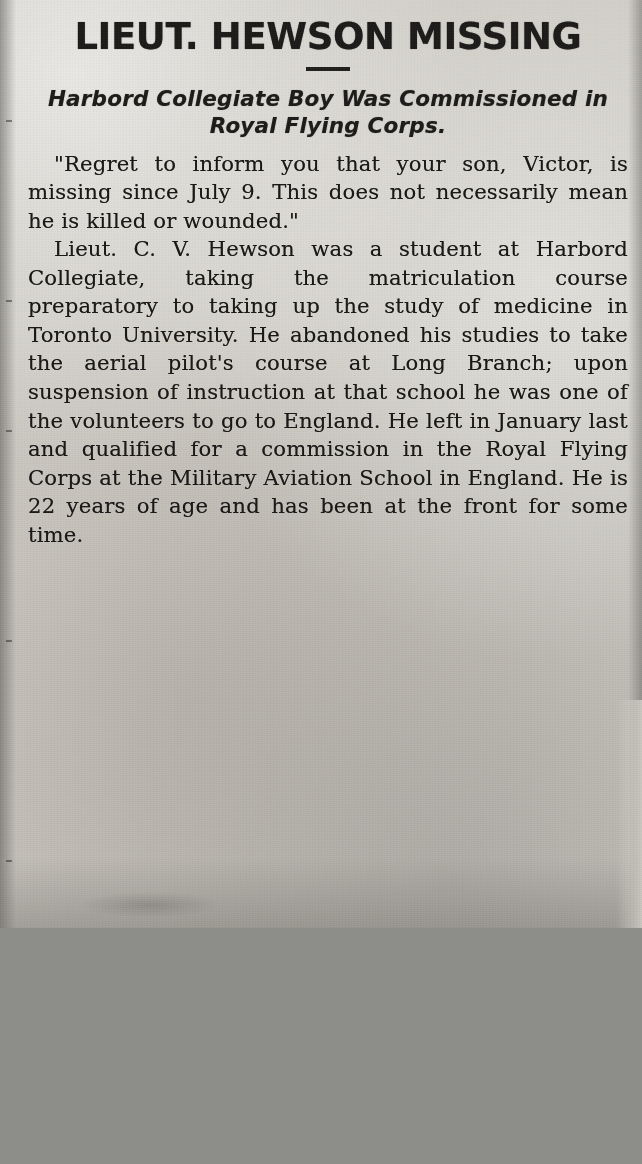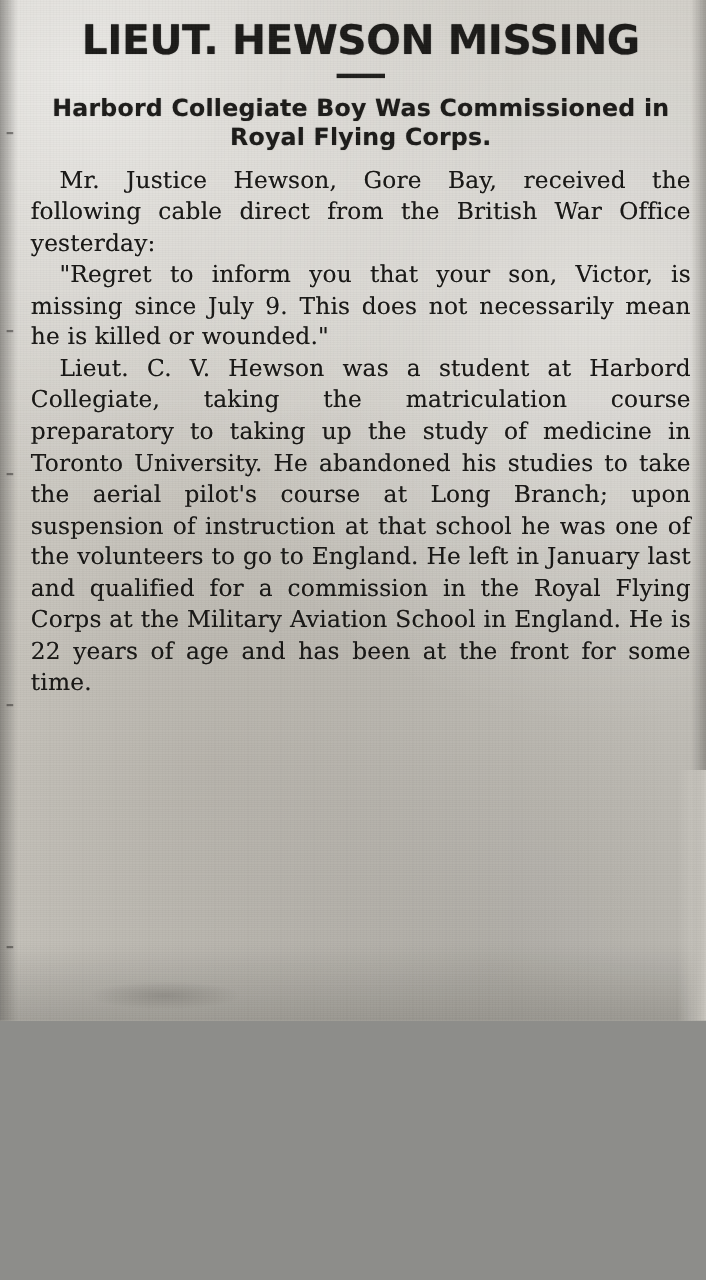--- a/index.html
+++ b/index.html
@@ -80,20 +80,21 @@
   .subhead {
     font-family: "DejaVu Sans", sans-serif;
     font-weight: bold;
     font-size: 21.5px;
     color: #1b1a18;
     text-align: center;
     line-height: 1.28;
     letter-spacing: 0.2px;
     margin: 0 0 10px 0;
     text-shadow: 0 0 1px rgba(0,0,0,0.4);
+    font-style: italic;
   }
   .body-text {
     font-family: "DejaVu Serif", serif;
     font-size: 21.2px;
     color: #171614;
     line-height: 1.345;
     letter-spacing: 0.15px;
     text-align: justify;
     text-shadow: 0 0 0.6px rgba(0,0,0,0.45);
   }
@@ -144,21 +145,20 @@
 
   <div class="column">
 
     <h1 class="headline">LIEUT. HEWSON MISSING</h1>
 
     <div class="rule"></div>
 
     <h2 class="subhead">Harbord Collegiate Boy Was Commissioned in Royal Flying Corps.</h2>
 
     <div class="body-text">
-      <p>Mr. Justice Hewson, Gore Bay, received the following cable direct from the British War Office yesterday:</p>
       <p>"Regret to inform you that your son, Victor, is missing since July 9. This does not necessarily mean he is killed or wounded."</p>
       <p>Lieut. C. V. Hewson was a student at Harbord Collegiate, taking the matriculation course preparatory to taking up the study of medicine in Toronto University. He abandoned his studies to take the aerial pilot's course at Long Branch; upon suspension of instruction at that school he was one of the volunteers to go to England. He left in January last and qualified for a commission in the Royal Flying Corps at the Military Aviation School in England. He is 22 years of age and has been at the front for some time.</p>
     </div>
 
   </div>
 
   <div class="fade-right"></div>
   <div class="smudge-bottom"></div>
   <div class="grain"></div>
 

